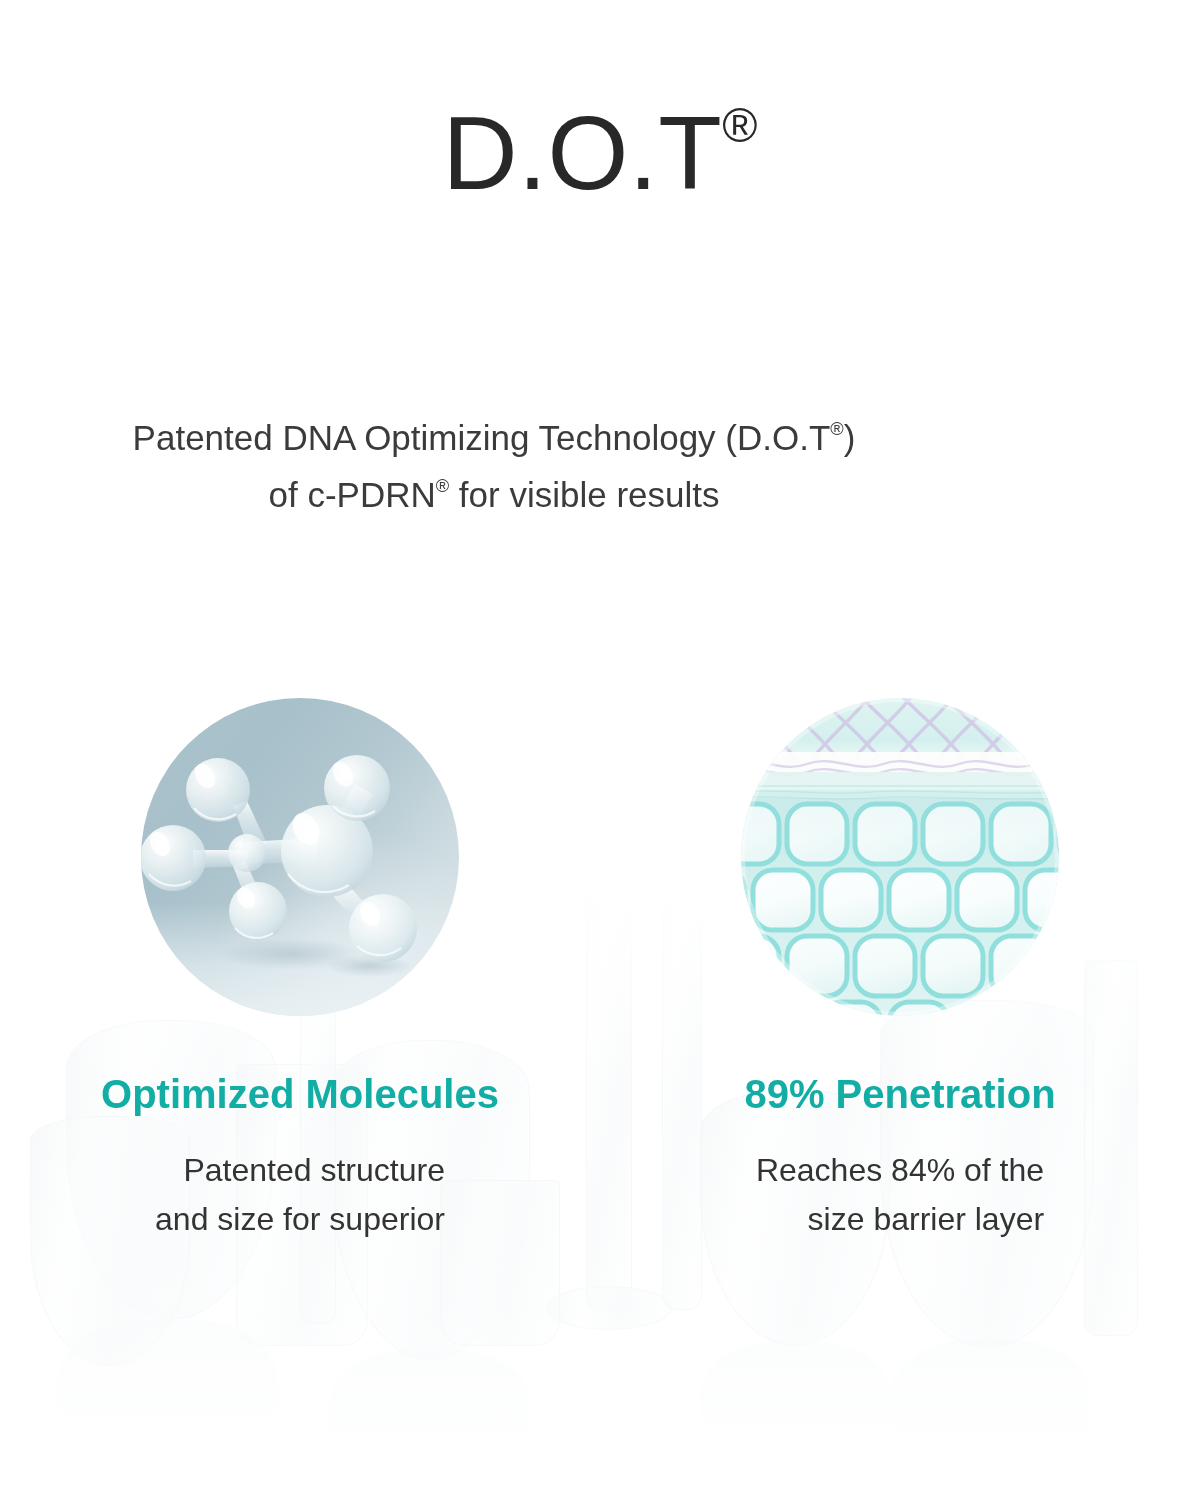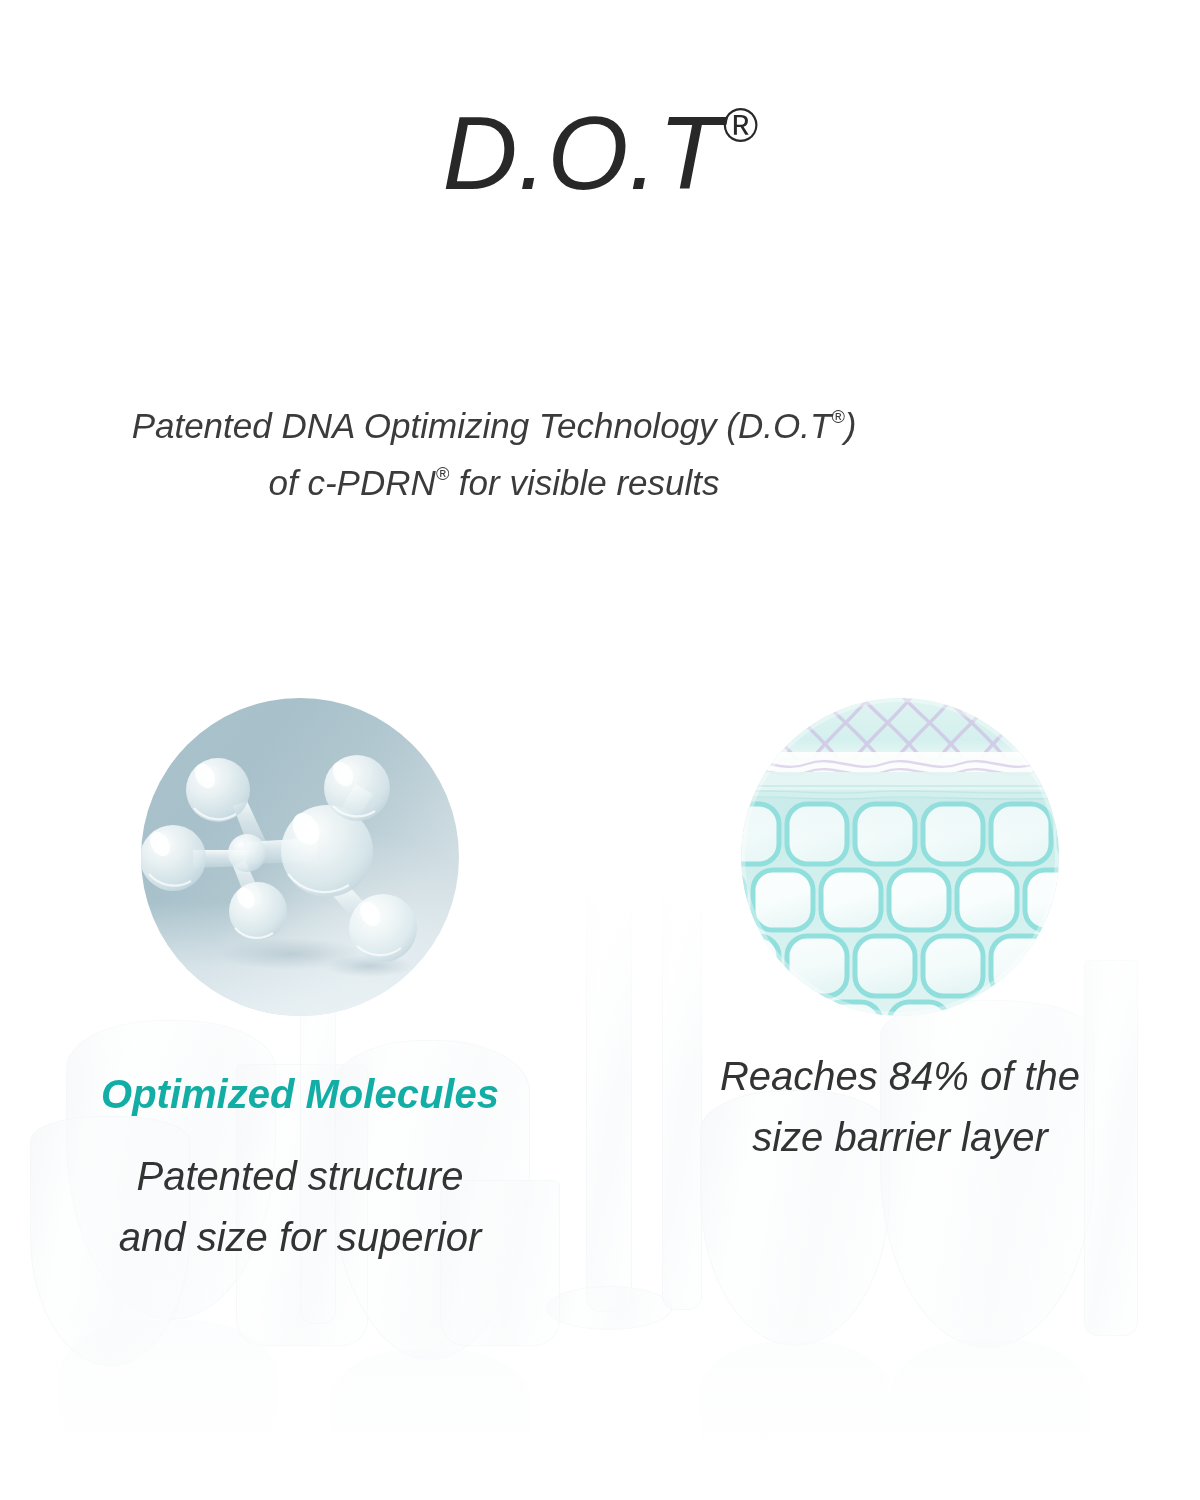--- a/index.html
+++ b/index.html
@@ -9,21 +9,20 @@
     background:#ffffff;
     font-family:"Liberation Sans", sans-serif;
     overflow:hidden;
   }
 
   #page {
     position:relative;
     width:1200px; height:1500px;
     background:#ffffff;
     overflow:hidden;
-    font-style:italic;
   }
 
   
   .lab-backdrop {
     position:absolute;
     left:0; bottom:0;
     width:1200px; height:620px;
     overflow:hidden;
     pointer-events:none;
   }
@@ -67,21 +66,21 @@
   .title-line-1 { font-size:104px; }
   .title-line-2 { font-size:104px; }
   .title-line-1 .reg {
     font-size:0.46em;
     vertical-align:0.98em;
     letter-spacing:0;
   }
 
   .subtitle {
     position:absolute;
-    left:0; top:398px;
+    left:0; top:410px;
     width:988px;
     text-align:center;
     color:#3b3b3b;
     font-size:35px;
     font-weight:400;
     line-height:1.62;
     z-index:20;
   }
   .subtitle .reg {
     font-size:0.52em;
@@ -138,25 +137,25 @@
   .feature-title {
     margin-top:56px;
     font-size:40px;
     font-weight:700;
     color:#12ada4;
     line-height:1.1;
     white-space:nowrap;
   }
   .feature-desc {
     margin-top:30px;
-    font-size:40px;
+    font-size:32px;
     font-weight:400;
     color:#333333;
     line-height:1.52;
-    text-align:center;
+    text-align:right;
   }
   .feature-desc span { display:block; white-space:nowrap; }
 </style>
 </head>
 <body>
 
 <div id="page">
 
   <div class="lab-backdrop">
 
@@ -359,20 +358,21 @@
           <defs>
             <linearGradient id="cellshade" x1="0" y1="0" x2="0" y2="1">
               <stop offset="0%" stop-color="#9fd8d6" stop-opacity="0.18"></stop>
               <stop offset="40%" stop-color="#bfe8e6" stop-opacity="0.04"></stop>
               <stop offset="100%" stop-color="#9fd8d6" stop-opacity="0.14"></stop>
             </linearGradient>
           </defs>
         </svg>
       </div>
 
+      <div class="feature-title">89% Penetration</div>
       <div class="feature-desc">
         <span>Reaches 84% of the</span>
         <span>size barrier layer</span>
       </div>
     </div>
 
   </div>
 </div>
 
 </body></html>

